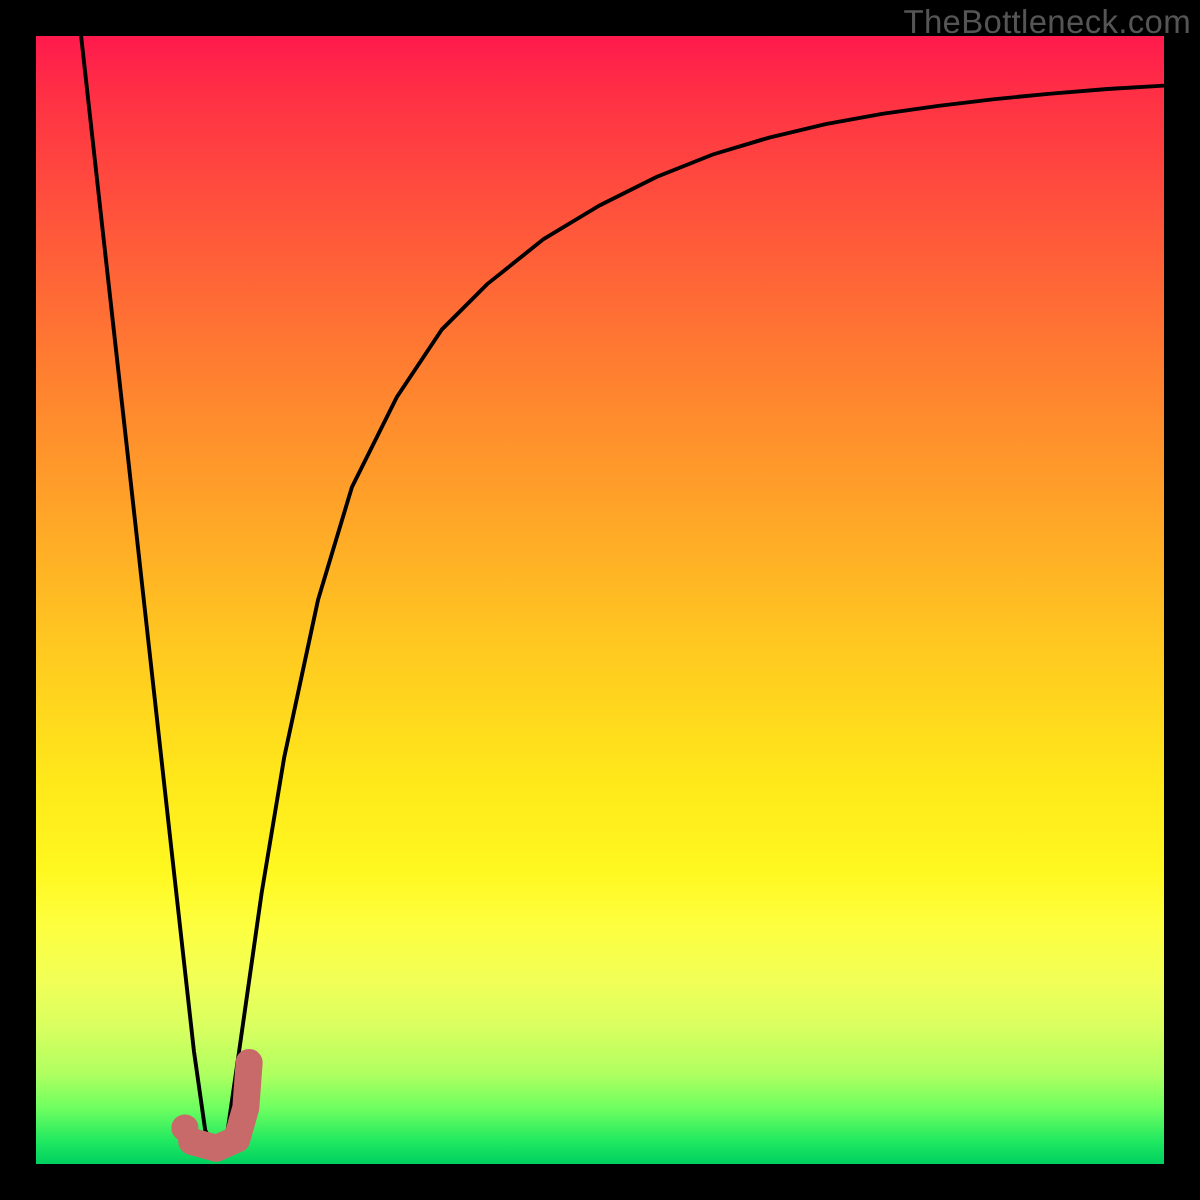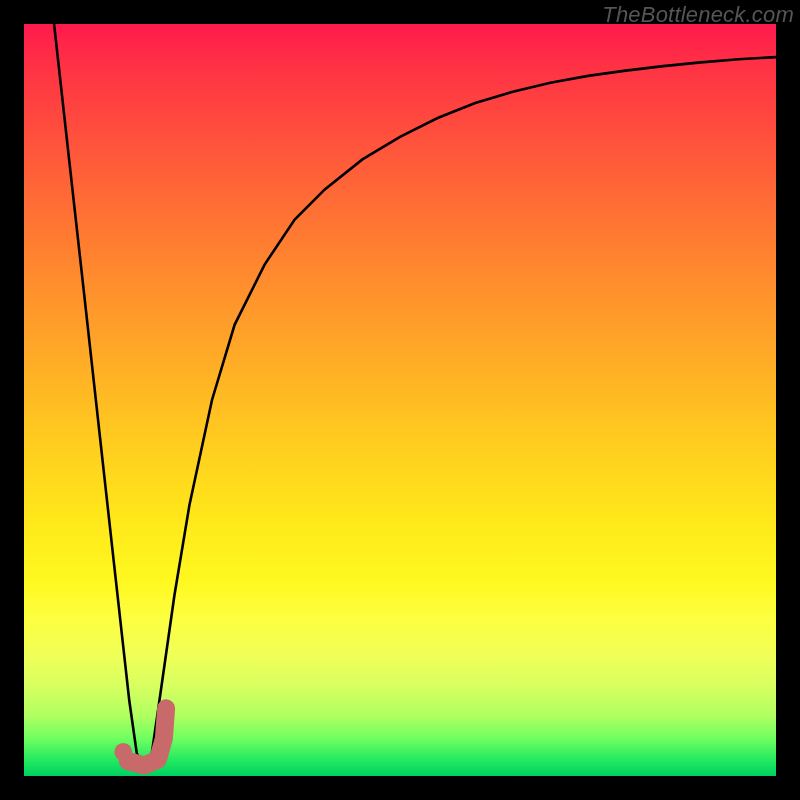--- a/index.html
+++ b/index.html
@@ -32,21 +32,20 @@
 
   .watermark {
     position: absolute;
     top: 2px;
     right: 6px;
     color: #555;
     font-size: 22px;
     font-weight: 500;
     letter-spacing: 0.2px;
     z-index: 5;
-    font-style: italic;
   }
 
   svg.plot {
     position: absolute;
     left: 0; top: 0;
     width: 752px; height: 752px;
     overflow: visible;
   }
 
   .curve { fill: none; stroke: #000; stroke-width: 2.6; }

